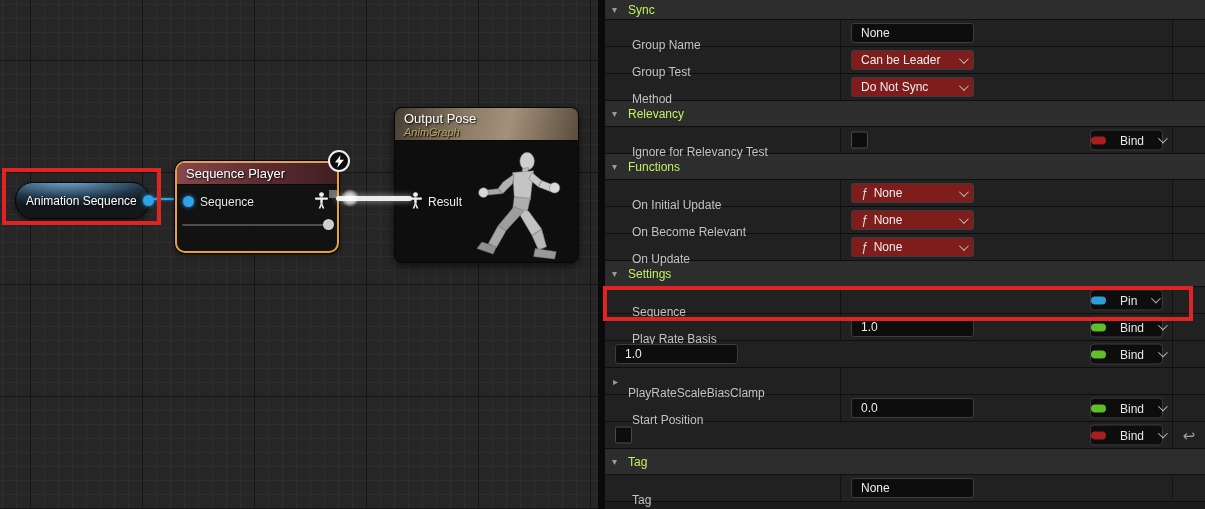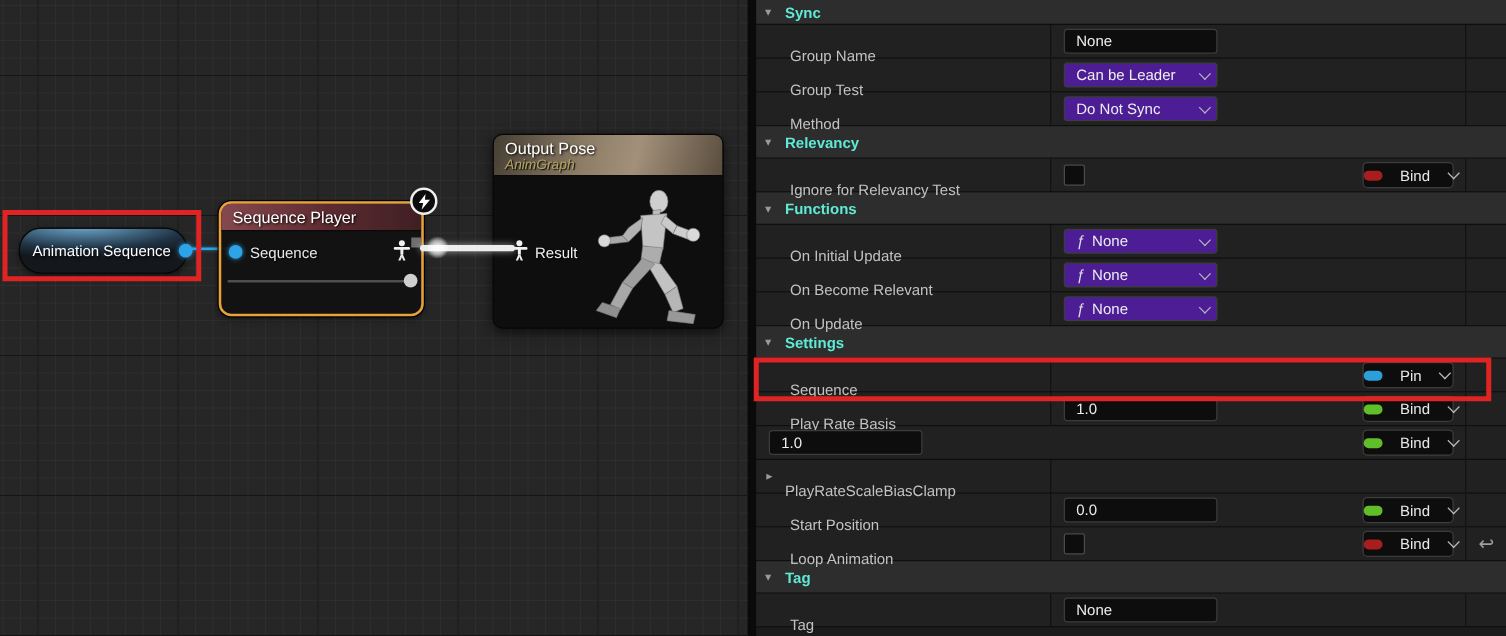--- a/index.html
+++ b/index.html
@@ -82,36 +82,36 @@
   
   .hl{position:absolute;border:4px solid #e02423;box-sizing:border-box;z-index:10;pointer-events:none;}
   #hl-node{left:2px;top:168px;width:159px;height:57px;}
   #hl-row{left:-2px;top:286px;width:590px;height:35px;}
   
   #panel{position:absolute;left:605px;top:0;width:600px;height:509px;background:#1c1c1c;}
   .prow{display:flex;height:26px;border-bottom:1px solid #0e0e0e;background:#212121;}
   .hrow{display:flex;align-items:center;height:26px;border-bottom:1px solid #0e0e0e;background:#2d2d2d;padding-left:7px;box-sizing:border-box;}
   .hrow.first{height:20px;}
   .tri{font-size:10px;color:#9a9a9a;width:16px;flex:none;}
-  .hlabel{font-size:12px;font-weight:bold;color:#5eead4;}
+  .hlabel{font-size:12px;font-weight:normal;color:#bef264;}
   .col-name{width:236px;flex:none;border-right:1px solid #121212;display:flex;align-items:center;padding-left:27px;box-sizing:border-box;}
   .col-name.exp{padding-left:8px;}
   .col-name .tri{width:15px;}
   .col-value{flex:1;position:relative;border-right:1px solid #121212;}
   .col-extra{width:32px;flex:none;display:flex;align-items:center;justify-content:center;}
   .plabel{font-size:12px;color:#c2c2c2;white-space:nowrap;margin-top:23px;}
   .w-input{
     position:absolute;left:10px;top:50%;transform:translateY(-50%);
     width:123px;height:20px;box-sizing:border-box;background:#0d0d0d;
     border:1px solid #3c3c3c;border-radius:3px;color:#eee;font-size:12px;
     font-family:"Liberation Sans",sans-serif;padding:0 0 0 9px;outline:none;
   }
   .w-combo{
     position:absolute;left:10px;top:50%;transform:translateY(-50%);
-    width:123px;height:20px;box-sizing:border-box;background:#4c1d95;
+    width:123px;height:20px;box-sizing:border-box;background:#7f1d1d;
     border:1px solid #3c3c3c;border-radius:3px;display:flex;align-items:center;
     padding:0 7px 0 9px;color:#eee;font-size:12px;gap:6px;
   }
   .w-combo .cv{flex:1;white-space:nowrap;overflow:hidden;}
   .fx{font-style:italic;font-size:12px;color:#ddd;flex:none;}
   .chev{width:6px;height:6px;border-right:1.6px solid #b8b8b8;border-bottom:1.6px solid #b8b8b8;transform:rotate(45deg) translateY(-2px);flex:none;}
   .w-check{
     position:absolute;left:10px;top:50%;transform:translateY(-50%);
     width:17px;height:17px;background:#0d0d0d;border:1px solid #4a4a4a;border-radius:2px;box-sizing:border-box;
   }
@@ -386,23 +386,20 @@
       <div class="bind-btn">
         <span class="pill green"></span>
         <span>Bind</span>
         <span class="chev"></span>
       </div>
     </div>
     <div class="col-extra"></div>
   </div>
 
   <div class="prow">
-    <div class="col-name">
-        <span class="plabel">Loop Animation</span>
-      </div>
     <div class="col-value">
       <div class="w-check"></div>
       <div class="bind-btn">
         <span class="pill red"></span>
         <span>Bind</span>
         <span class="chev"></span>
       </div>
     </div>
     <div class="col-extra">
       <span class="revert">↩</span>

